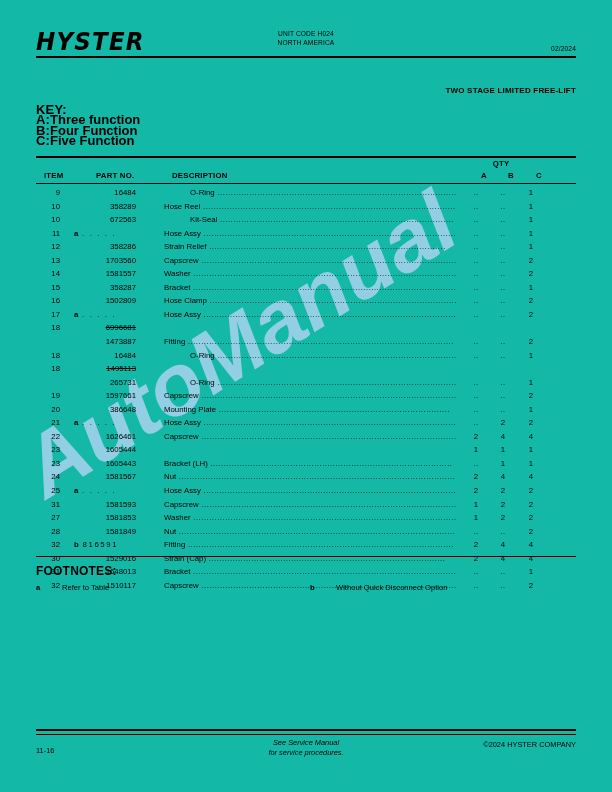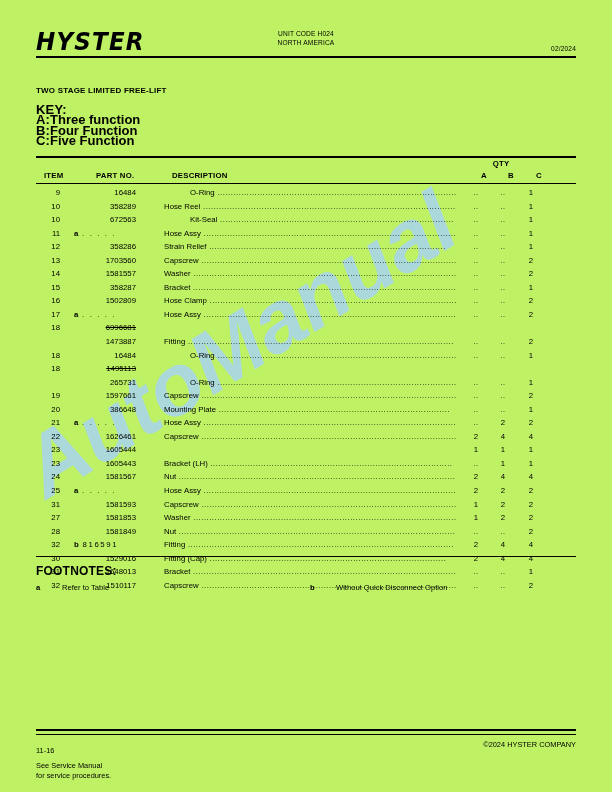--- a/index.html
+++ b/index.html
@@ -8,21 +8,21 @@
     background: #ffffff;
   }
   body {
     font-family: "Liberation Sans", sans-serif;
     color: #000000;
   }
   .page {
     position: relative;
     width: 612px;
     height: 792px;
-    background: #bef264;
+    background: #14b8a6;
     overflow: hidden;
     box-sizing: border-box;
   }
 
   
   .watermark {
     position: absolute;
     left: 36px;
     top: 300px;
     width: 520px;
@@ -97,21 +97,21 @@
     text-align: center;
     font-size: 11.5px;
     font-weight: bold;
     letter-spacing: 0.2px;
   }
   .subtitle {
     position: absolute;
     left: 36px;
     top: 86px;
     width: 540px;
-    text-align: left;
+    text-align: right;
     font-size: 8px;
     font-weight: bold;
     letter-spacing: 0.2px;
   }
 
   
   .keyblock {
     position: absolute;
     left: 36px;
     top: 105px;
@@ -278,23 +278,23 @@
     width: 540px;
     height: 24px;
     font-size: 7.4px;
   }
   .foot-page { position: absolute; left: 0; top: 8px; }
   .foot-center {
     position: absolute;
     left: 0;
     top: 0;
     width: 540px;
-    text-align: left;
+    text-align: center;
+    font-style: italic;
     line-height: 9.6px;
-    margin-top: 23px;
   }
   .foot-right { position: absolute; right: 0; top: 2px; }
 </style>
 </head>
 <body>
 
 <div class="page">
 
   <div class="topbar">
     <div class="logo">HYSTER</div>
@@ -545,21 +545,21 @@
         <span class="c-item">32</span>
         <span class="c-part fn"><span class="fnmark">b</span><span class="dots-pn"> 816591</span></span>
         <span class="c-desc"><span class="ind1"><span class="dtext">Fitting</span><span class="leader"> ....................................................................................................</span></span></span>
         <span class="c-a">2</span>
         <span class="c-b">4</span>
         <span class="c-c">4</span>
       </div>
       <div class="row">
         <span class="c-item">30</span>
         <span class="c-part">1529016</span>
-        <span class="c-desc"><span class="ind1"><span class="dtext">Fitting (Cap)</span><span class="leader"> .........................................................................................</span></span></span>
+        <span class="c-desc"><span class="ind1"><span class="dtext">Strain (Cap)</span><span class="leader"> .........................................................................................</span></span></span>
         <span class="c-a">2</span>
         <span class="c-b">4</span>
         <span class="c-c">4</span>
       </div>
       <div class="row">
         <span class="c-item">31</span>
         <span class="c-part">1648013</span>
         <span class="c-desc"><span class="ind1"><span class="dtext">Bracket</span><span class="leader"> ....................................................................................................</span></span></span>
         <span class="c-a qv-empty">..</span>
         <span class="c-b qv-empty">..</span>

